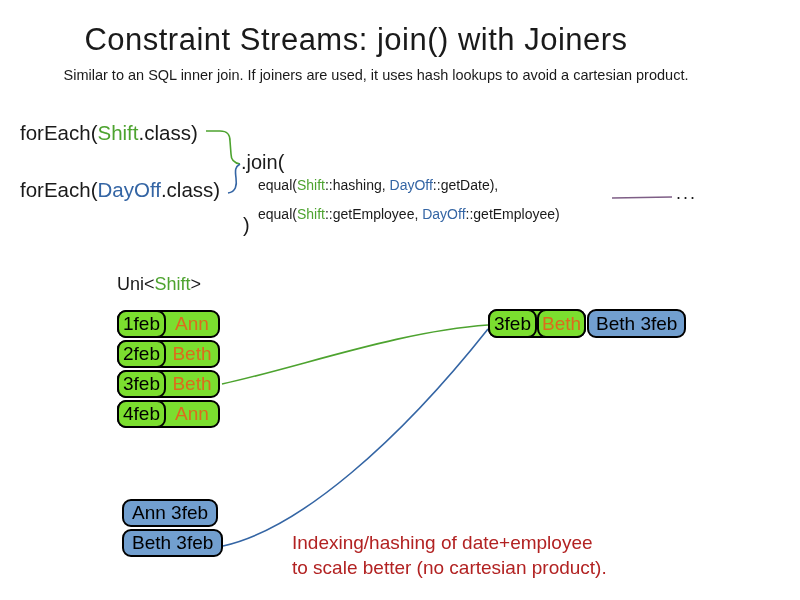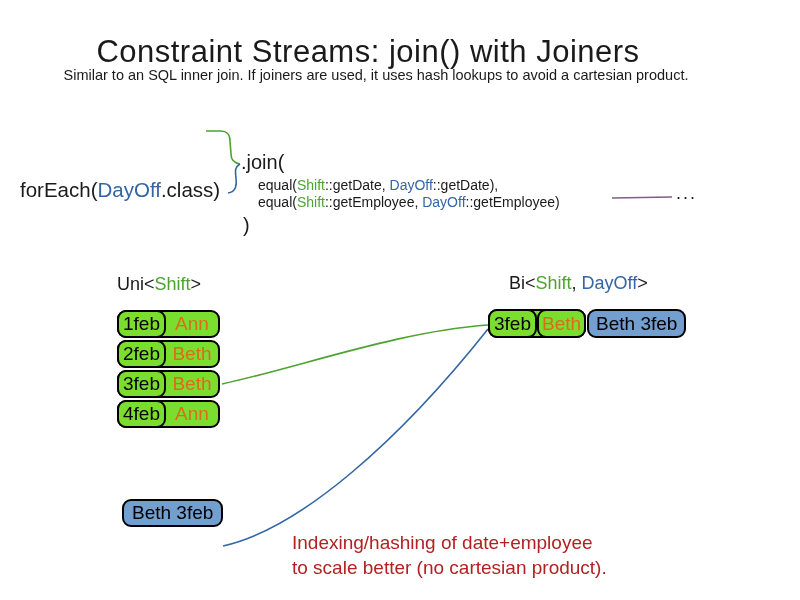--- a/index.html
+++ b/index.html
@@ -9,38 +9,38 @@
     height: 600px;
     background: #fff;
     font-family: "Liberation Sans", sans-serif;
     color: var(--text-black, #1a1a1a);
     overflow: hidden;
   }
 
   
   .title {
     position: absolute; top: 22px; left: 0; width: 712px;
-    text-align: center; font-size: 31px; font-weight: 400; margin: 12px;
+    text-align: center; font-size: 31px; font-weight: 400; margin: 0;
     letter-spacing: 0.5px;
   }
   .subtitle {
     position: absolute; top: 67px; left: 0; width: 752px;
     text-align: center; font-size: 14.5px; margin: 0;
   }
 
   
   .code { position: absolute; white-space: pre; }
   .fe { font-size: 20.5px; }
   .fe1 { left: 20px; top: 121px; }
   .fe2 { left: 20px; top: 178px; }
   .join-open  { left: 241px; top: 151px; font-size: 20px; }
   .join-close { left: 243px; top: 214px; font-size: 20px; }
   .eq { font-size: 14px; }
   .eq1 { left: 258px; top: 177px; }
-  .eq2 { left: 258px; top: 194px; text-align: right; }
+  .eq2 { left: 258px; top: 206px; text-align: right; }
   .ellipsis { left: 676px; top: 183px; font-size: 18px; letter-spacing: 2px; }
 
   .c-shift  { color: var(--shift-green, #4da32f); }
   .c-dayoff { color: var(--dayoff-blue, #3465a4); }
 
   
   svg.connectors { position: absolute; left: 0; top: 0; pointer-events: none; }
   svg.connectors path { fill: none; stroke-width: 1.6px; }
   .p-green  { stroke: var(--shift-green, #4da32f); }
   .p-blue   { stroke: var(--dayoff-blue, #3465a4); }
@@ -119,26 +119,27 @@
   }
 </style>
 </head>
 <body>
 
 <div class="stage">
 
   <h1 class="title">Constraint Streams: join() with Joiners</h1>
   <p class="subtitle">Similar to an SQL inner join. If joiners are used, it uses hash lookups to avoid a cartesian product.</p>
 
+  <div class="code fe fe1"><span>forEach(</span><span class="c-shift">Shift</span><span>.class)</span></div>
 
   <div class="code fe fe2"><span>forEach(</span><span class="c-dayoff">DayOff</span><span>.class)</span></div>
 
   <div class="code join-open">.join(</div>
 
-  <div class="code eq eq1"><span>equal(</span><span class="c-shift">Shift</span><span>::getDate, </span><span class="c-dayoff">DayOff</span><span>::getDate),</span></div>
+  <div class="code eq eq1"><span>equal(</span><span class="c-shift">Shift</span><span>::hashing, </span><span class="c-dayoff">DayOff</span><span>::getDate),</span></div>
 
   <div class="code eq eq2"><span>equal(</span><span class="c-shift">Shift</span><span>::getEmployee, </span><span class="c-dayoff">DayOff</span><span>::getEmployee)</span></div>
 
   <div class="code join-close">)</div>
 
   <div class="code ellipsis">...</div>
 
   <svg class="connectors" width="800" height="600" viewBox="0 0 800 600">
     <path class="p-green" d="M 206 131 L 220 131 C 228 131 230 135 230 141 L 231 154 C 231 160 234 163 240 164"></path>
     <path class="p-blue" d="M 228 193 C 236 192 237 185 236 178 C 235 170 235 167 240 164"></path>
@@ -161,32 +162,32 @@
     <div class="g-row">
       <span class="date-box">3feb</span>
       <span class="emp">Beth</span>
     </div>
     <div class="g-row">
       <span class="date-box">4feb</span>
       <span class="emp">Ann</span>
     </div>
   </div>
 
-  <div class="sec-label lbl-bi"><span>Bi&lt;</span><span class="c-shift">Shift</span><span>, </span><span class="c-dayoff">DayOff</span><span>&gt;</span></div>
 
   <div class="bi-row">
     <div class="bi-green">
       <span class="date-box">3feb</span>
       <span class="bi-emp-box">Beth</span>
     </div>
     <div class="bi-blue">Beth 3feb</div>
   </div>
 
 
   <div class="dayoff-table">
+    <div class="b-row">Ann 3feb</div>
     <div class="b-row">Beth 3feb</div>
   </div>
 
   <div class="note">
     <div>Indexing/hashing of date+employee</div>
     <div>to scale better (no cartesian product).</div>
   </div>
 
 </div>
 

